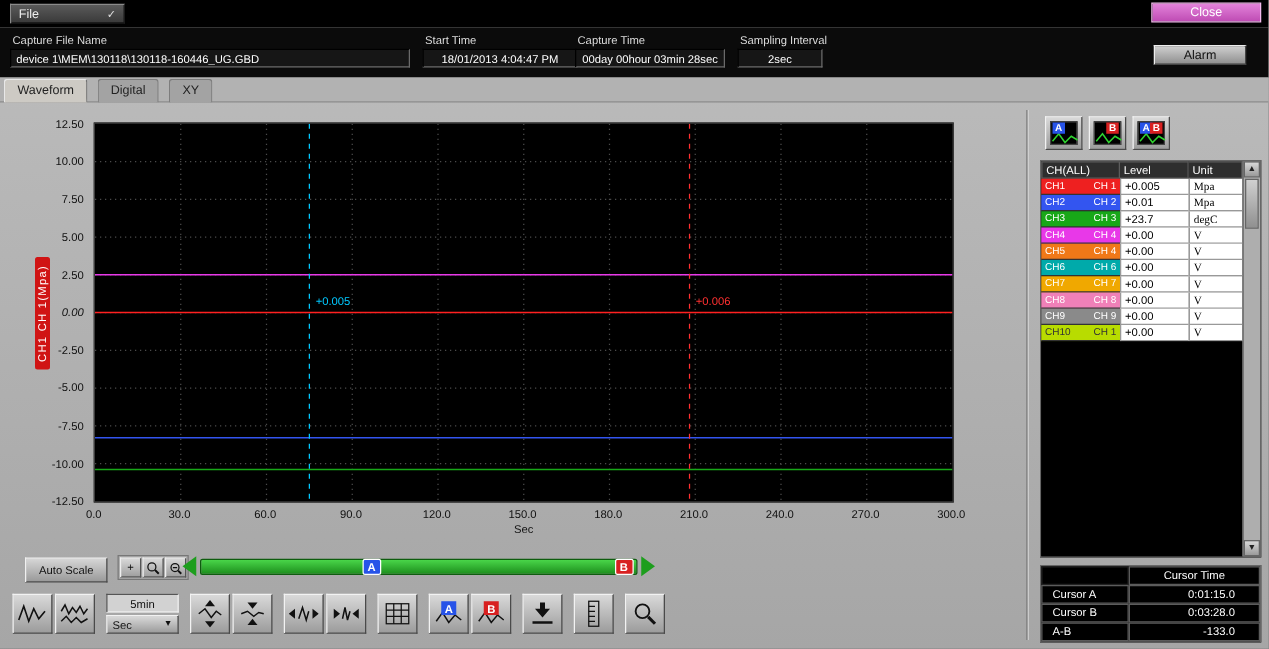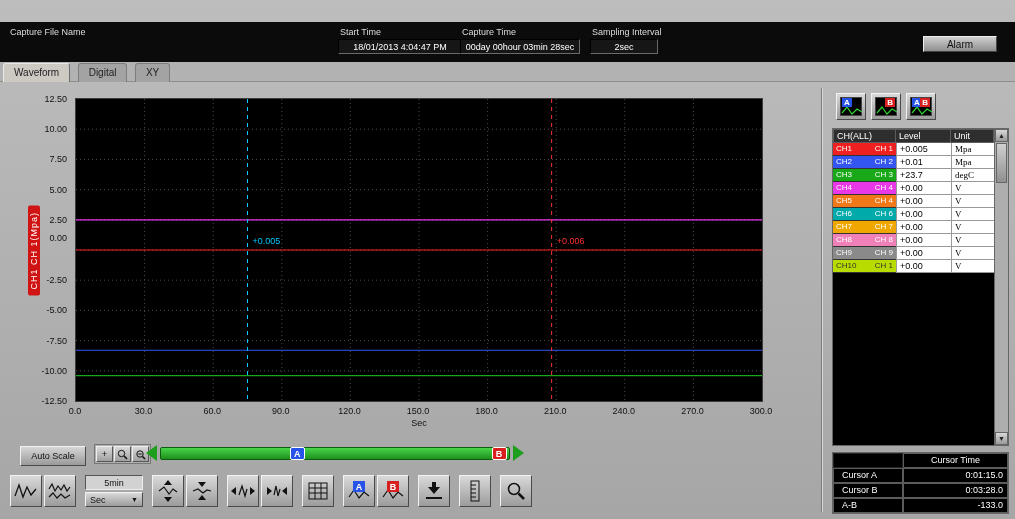--- a/index.html
+++ b/index.html
@@ -100,36 +100,44 @@
   .ch-row .lvl-cell { width:55px; background:#fff; color:#000; font-size:9px; line-height:12px; padding-left:3px; border-bottom:1px solid #999; border-left:1px solid #999; }
   .ch-row .unit-cell { width:43px; background:#fff; color:#000; font-size:9px; line-height:12px; padding-left:3px; border-bottom:1px solid #999; border-left:1px solid #999;font-family:Liberation Serif, serif; }
   .ch-fill { flex:1; background:#000; }
   .vscroll { width:14px; background:#aeaeae; border-left:1px solid #666; display:flex; flex-direction:column; }
   .vscroll .sb { height:13px; background:linear-gradient(#d8d8d8,#9a9a9a); border:1px solid #666; font-size:7px; color:#222; text-align:center; line-height:11px; cursor:pointer; }
   .vscroll .thumb { height:40px; margin:1px; background:linear-gradient(#d0d0d0,#909090); border:1px solid #666; cursor:grab; }
   .vscroll .trk { flex:1; }
 
   .ct-table { position:absolute; left:832px; top:452px; width:177px; height:62px; background:#000;
     display:grid; grid-template-columns:70px 105px; grid-auto-rows:15px; border:1px solid #666; }
-  .ct-cell { border:1px solid #5c5c5c; color:#fff; font-size:9px; line-height:13px; padding:0 4px; }
+  .ct-cell { border:1px solid #5c5c5c; color:#fff; font-size:9px; line-height:13px; padding:0 19px; }
   .ct-title { text-align:center; }
   .ct-label { text-align:left; padding-left:8px; }
   .ct-val { text-align:right; }
   .ct-blank { border:1px solid #222; }
 
   .grid-v, .grid-h { stroke:#4b4b4b; stroke-width:1; stroke-dasharray:1,3; }
 </style>
 </head>
 <body>
 
 <div class="app">
 
+  <div class="titlebar">
+    <button class="file-btn">
+      <span>File</span>
+      <span class="chk">✓</span>
+    </button>
+    <button class="close-btn">Close</button>
+  </div>
 
   <div class="header">
     <span class="hlabel" style="left:10px;top:5px;text-align:center;">Capture File Name</span>
+    <input class="hfield" style="left: 8px; top: 17px; width: 320px;" value="device 1\MEM\130118\130118-160446_UG.GBD">
     <span class="hlabel" style="left:340px;top:5px;">Start Time</span>
     <input class="hfield" style="left: 338px; top: 17px; width: 124px; text-align: center;" value="18/01/2013 4:04:47 PM">
     <span class="hlabel" style="left:462px;top:5px;">Capture Time</span>
     <input class="hfield" style="left: 460px; top: 17px; width: 120px; text-align: center;" value="00day 00hour 03min 28sec">
     <span class="hlabel" style="left:592px;top:5px;">Sampling Interval</span>
     <input class="hfield" style="left: 590px; top: 17px; width: 68px; text-align: center;" value="2sec">
     <button class="alarm-btn">Alarm</button>
   </div>
 
   <div class="tabs">
@@ -139,21 +147,21 @@
   </div>
 
   <div class="chart-region">
     <span class="y-badge">CH1   CH 1(Mpa)</span>
     <div class="y-labels">
         <span style="top: -4px;">12.50</span>
         <span style="top: 26.2px;">10.00</span>
         <span style="top: 56.4px;">7.50</span>
         <span style="top: 86.6px;">5.00</span>
         <span style="top: 116.8px;">2.50</span>
-        <span style="top: 135px;">0.00</span>
+        <span style="top: 147px; font-style: italic;">0.00</span>
         <span style="top: 177.2px;">-2.50</span>
         <span style="top: 207.4px;">-5.00</span>
         <span style="top: 237.6px;">-7.50</span>
         <span style="top: 267.8px;">-10.00</span>
         <span style="top: 298px;">-12.50</span>
       </div>
     <div class="plot">
         <svg width="686" height="302">
           <line class="grid-v" x1="68.60000000000001" y1="0" x2="68.60000000000001" y2="302"></line>
           <line class="grid-v" x1="137.20000000000002" y1="0" x2="137.20000000000002" y2="302"></line>

